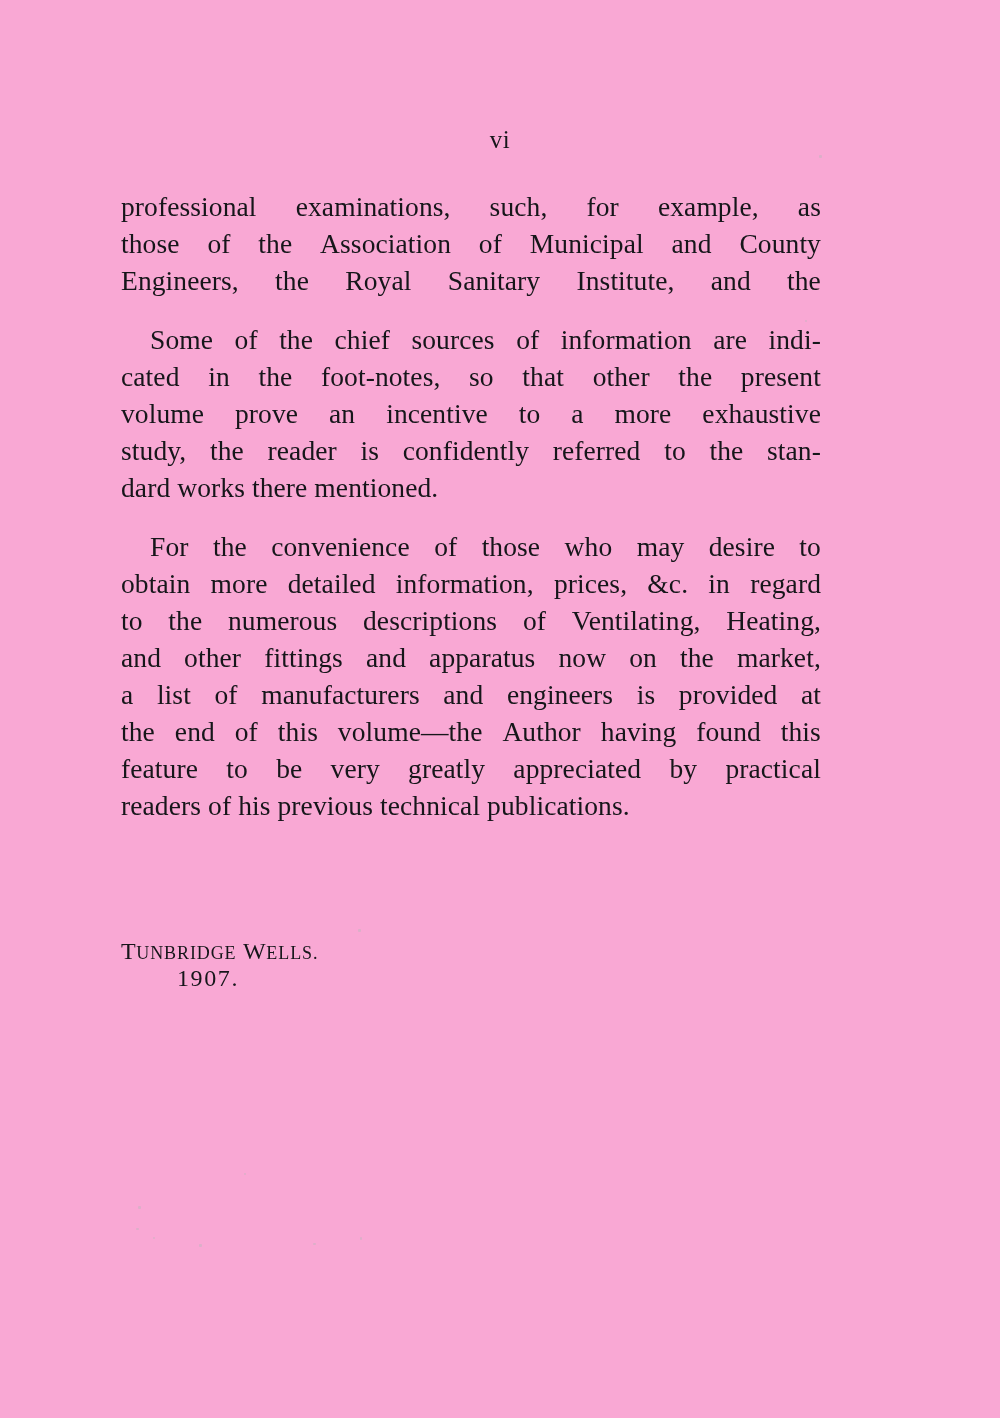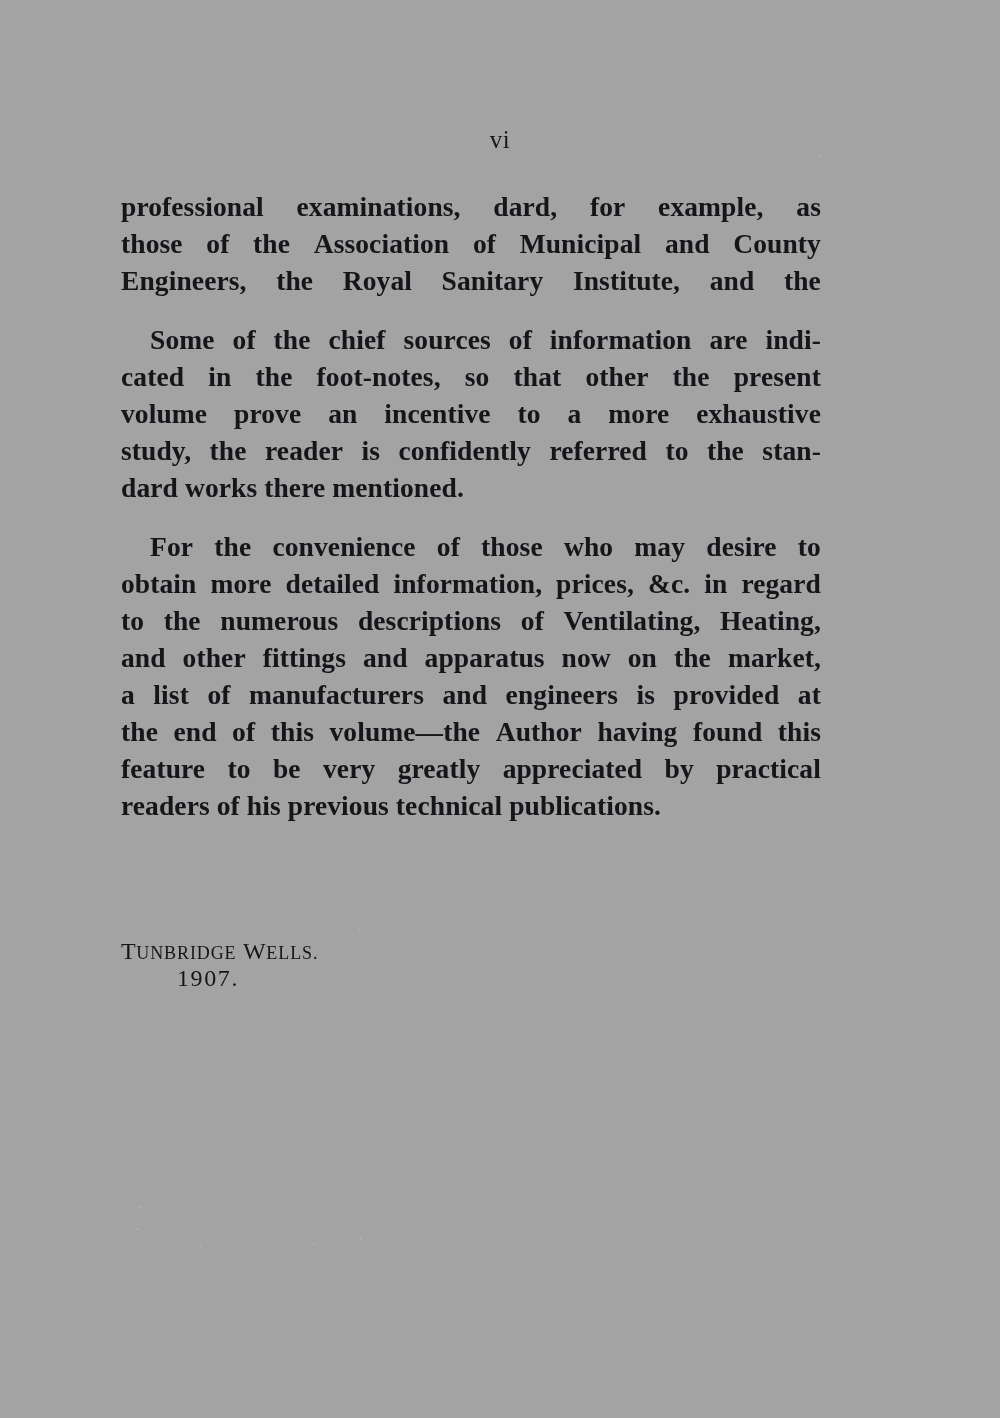--- a/index.html
+++ b/index.html
@@ -13,21 +13,21 @@
     font-family: "Liberation Serif", "DejaVu Serif", serif;
     color: #16161a;
     overflow: hidden;
     position: relative;
   }
 
   
   #page-scan {
     position: absolute;
     inset: 0;
-    background: #a3a3a3;
+    background: #f9a8d4;
   }
 
   
   .speckle {
     position: absolute;
     background: #b8b8bd;
     border-radius: 50%;
     opacity: .55;
     pointer-events: none;
   }
@@ -44,21 +44,20 @@
     letter-spacing: 0.5px;
     color: #17171b;
   }
 
   
   #textblock {
     position: absolute;
     left: 121px;
     top: 188px;
     width: 700px;
-    font-weight: bold;
   }
 
   .para {
     margin: 0 0 22px 0;
     font-size: 27.5px;
     line-height: 37px;
     text-align: justify;
     text-justify: inter-word;
     color: #16161a;
     letter-spacing: 0.1px;
@@ -131,21 +130,21 @@
   <div class="speckle sq" style="left:244px; top:1173px; width:2px; height:2px;"></div>
 
   <div id="folio">vi</div>
 
   <div id="textblock">
 
     <div class="para">
       <div class="jline">
         <span class="w">professional</span>
         <span class="w">examinations,</span>
-        <span class="w">dard,</span>
+        <span class="w">such,</span>
         <span class="w">for</span>
         <span class="w">example,</span>
         <span class="w">as</span>
       </div>
       <div class="jline">
         <span class="w">those</span>
         <span class="w">of</span>
         <span class="w">the</span>
         <span class="w">Association</span>
         <span class="w">of</span>

